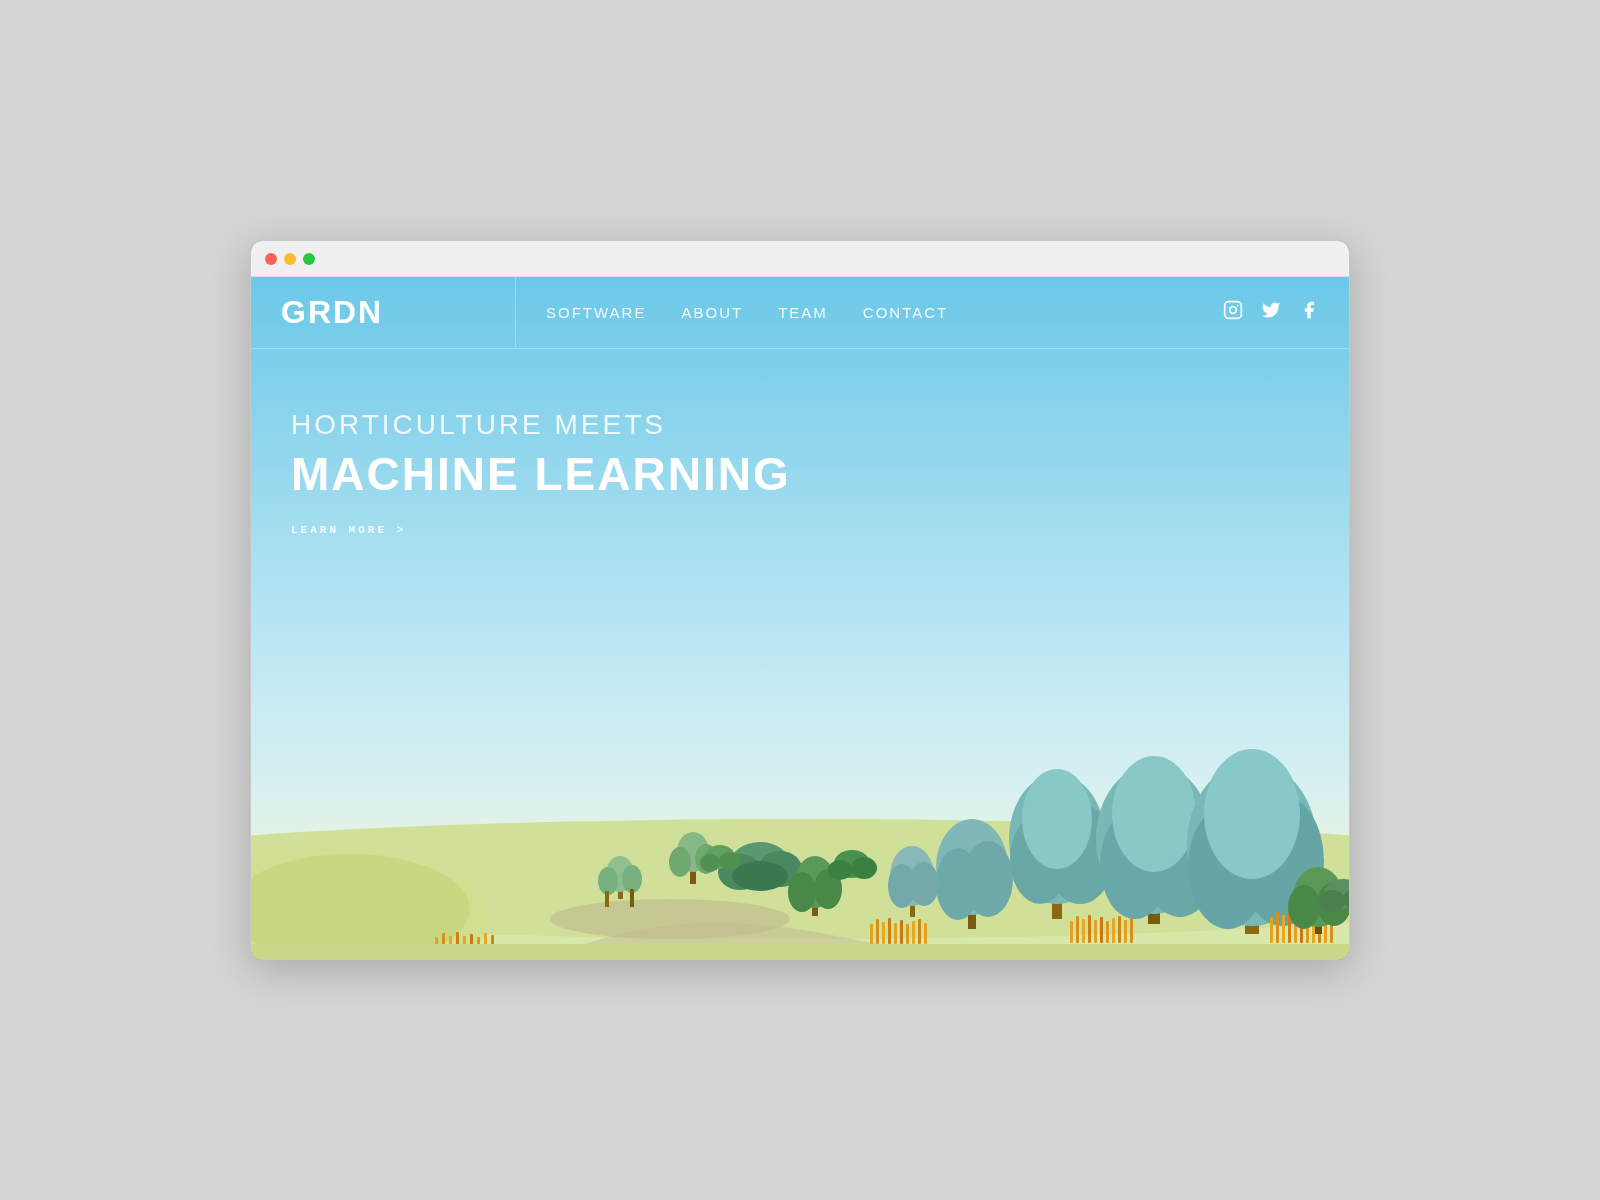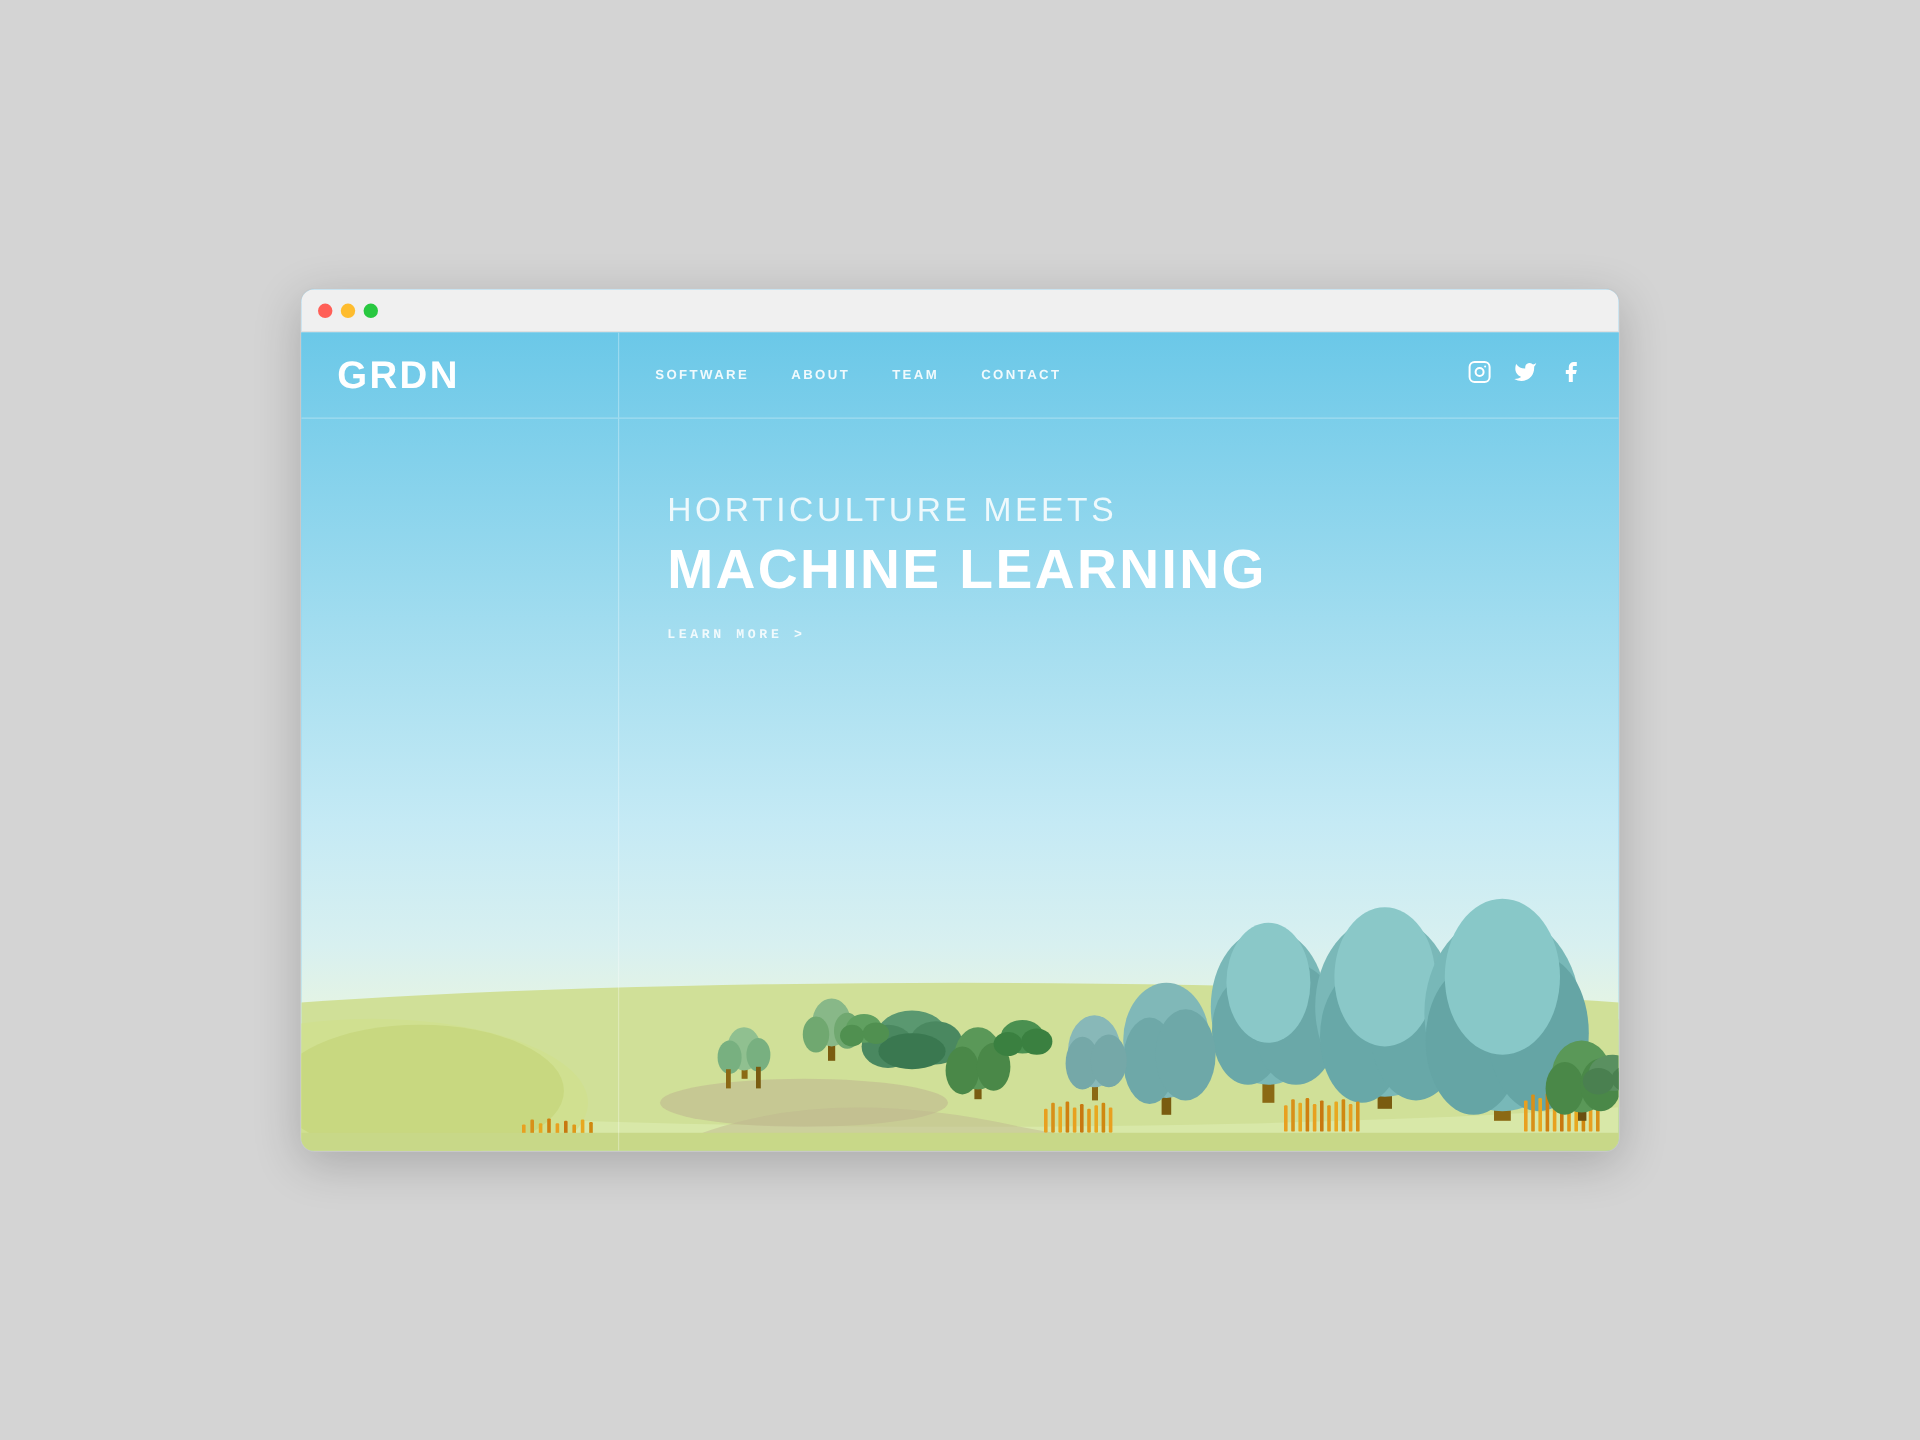--- a/index.html
+++ b/index.html
@@ -9,21 +9,21 @@
       display: flex;
       justify-content: center;
       align-items: center;
       min-height: 100vh;
       font-family: Arial, sans-serif;
     }
 
     .browser-window {
       width: 1100px;
       height: 720px;
-      background: #7dd3fc;
+      background: #0f766e;
       border-radius: 12px;
       box-shadow: 0 10px 40px rgba(0,0,0,0.2);
       overflow: hidden;
       border: 1.5px solid #c8c8c8;
     }
 
     .browser-titlebar {
       background: #f0f0f0;
       height: 36px;
       display: flex;
@@ -81,23 +81,23 @@
       flex: 1;
       display: flex;
       align-items: center;
       padding: 0 30px;
       gap: 35px;
     }
 
     .nav-link {
       color: rgba(255,255,255,0.9);
       text-decoration: none;
-      font-size: 11px;
+      font-size: 15px;
       letter-spacing: 2px;
-      font-weight: 700;
+      font-weight: 400;
       text-transform: uppercase;
       cursor: pointer;
     }
 
     .social-section {
       display: flex;
       align-items: center;
       padding: 0 30px;
       gap: 18px;
     }
@@ -106,20 +106,21 @@
       color: white;
       font-size: 18px;
       cursor: pointer;
     }
 
     
     .content-area {
       display: flex;
       height: calc(100% - 72px);
       position: relative;
+      flex-direction: column;
     }
 
     .left-column {
       width: 265px;
       min-width: 265px;
       border-right: 1px solid rgba(255,255,255,0.3);
       position: relative;
       z-index: 5;
     }
 

